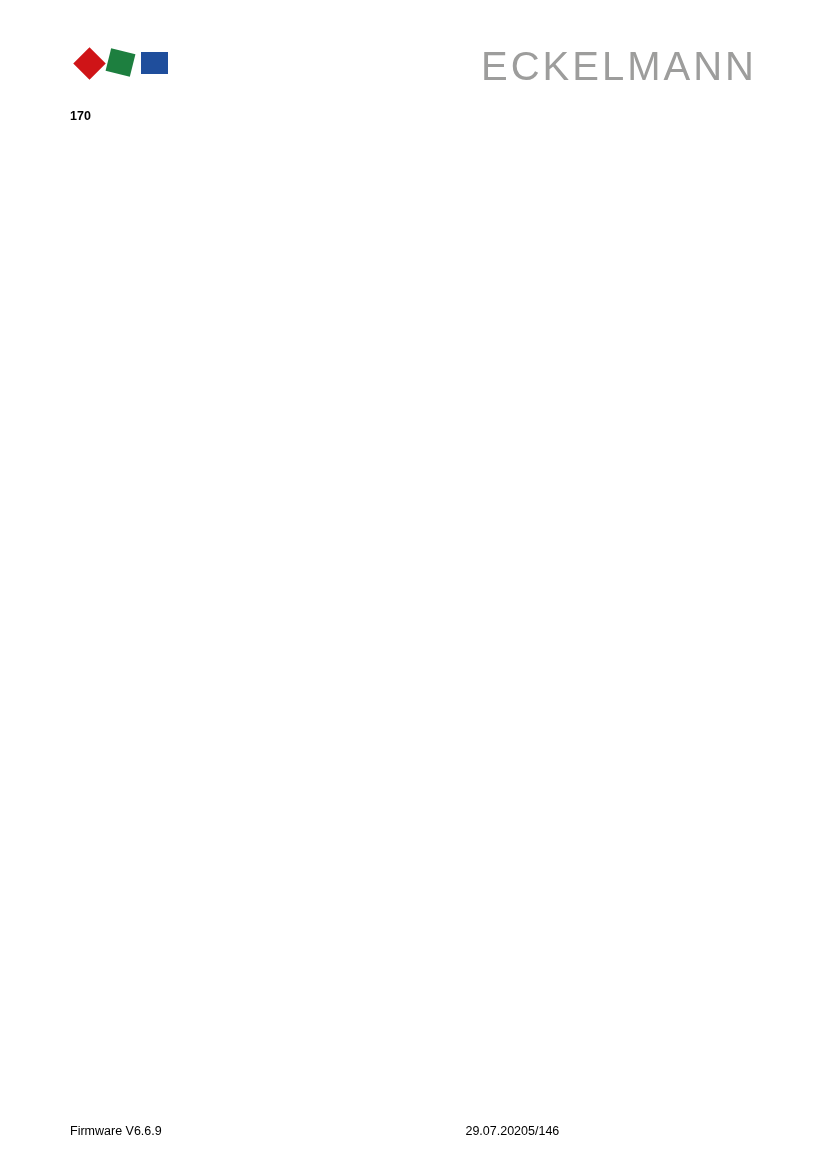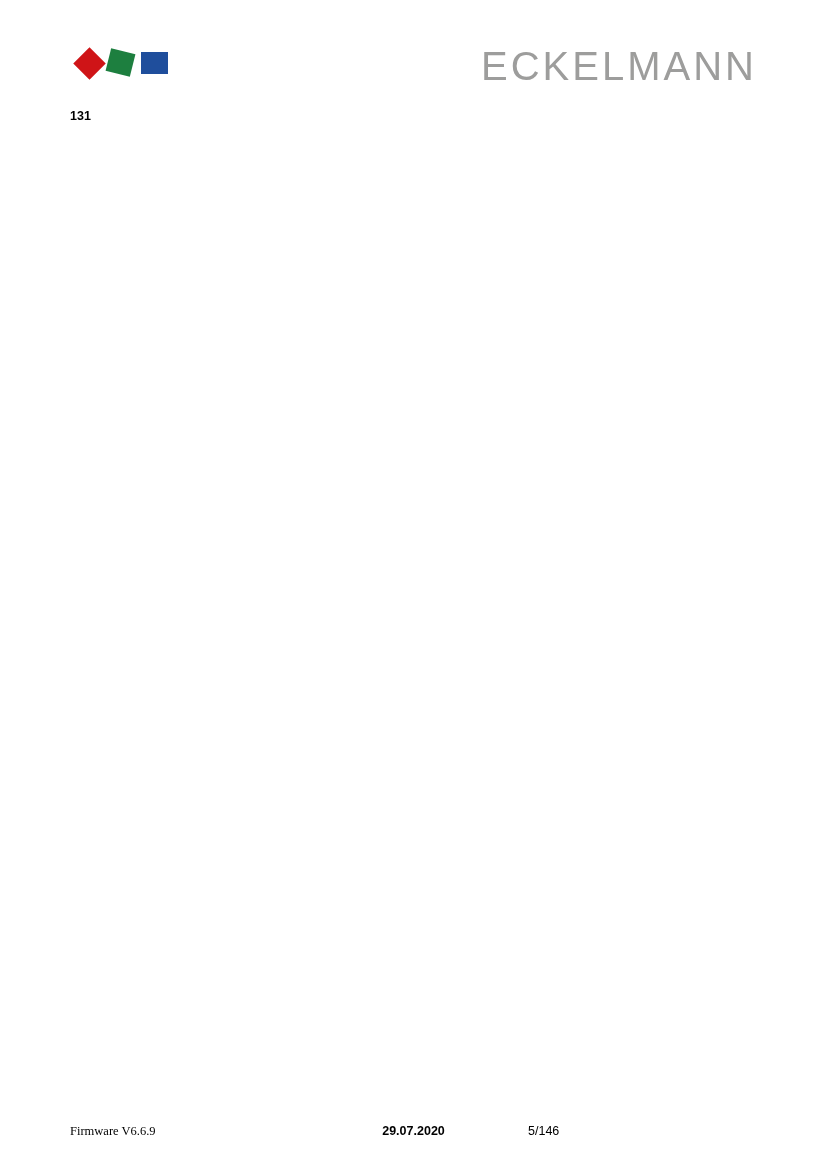--- a/index.html
+++ b/index.html
@@ -46,22 +46,22 @@
     margin: 0 3px 0 4px;
     transform: translateY(-1px);
   }
   .toc-row .page { flex: 0 0 auto; }
 
   
   .footer {
     position: absolute; left: 70px; right: 70px; top: 1124px;
     display: flex; font-size: 12.5px;
   }
-  .footer .f-left   { flex: 1; text-align: left; font-family: Liberation Serif, serif; }
-  .footer .f-center { flex: 1; text-align: center; font-weight: bold; }
+  .footer .f-left   { flex: 1; text-align: left; }
+  .footer .f-center { flex: 1; text-align: right; }
   .footer .f-right  { flex: 1; text-align: left; }
 </style>
 </head>
 <body>
 
 <div class="page">
 
   <div class="header">
     <div class="logo-marks">
       <span class="mark red" style="background: rgb(207, 20, 23);"></span>
@@ -291,21 +291,21 @@
       <div class="toc-row bold">
         <span class="num">10.2</span>
         <span class="title">Entsorgung</span>
         <span class="leader"></span>
         <span class="page">130</span>
       </div>
       <div class="toc-row bold">
         <span class="num">11</span>
         <span class="title">Alarme und Meldungen Systemzentrale</span>
         <span class="leader"></span>
-        <span class="page">131</span>
+        <span class="page">170</span>
       </div>
     </div>
 
   <div class="footer">
     <span class="f-left">Firmware V6.6.9</span>
     <span class="f-center">29.07.2020</span>
     <span class="f-right">5/146</span>
   </div>
 
 </div>

